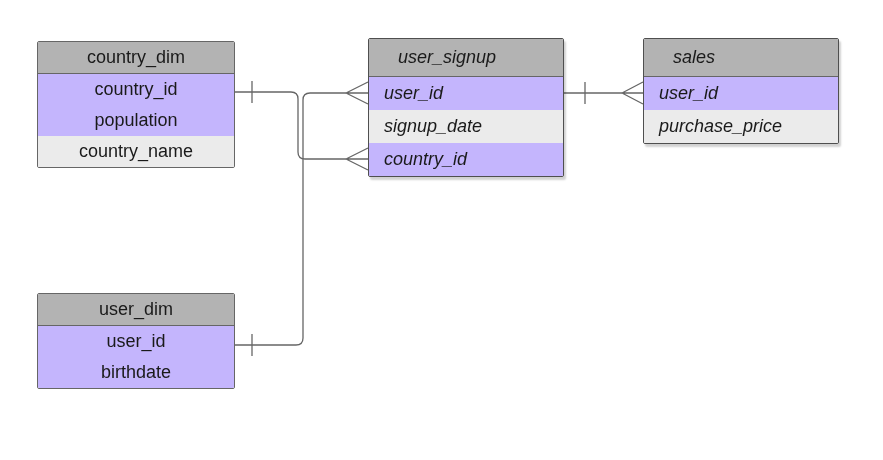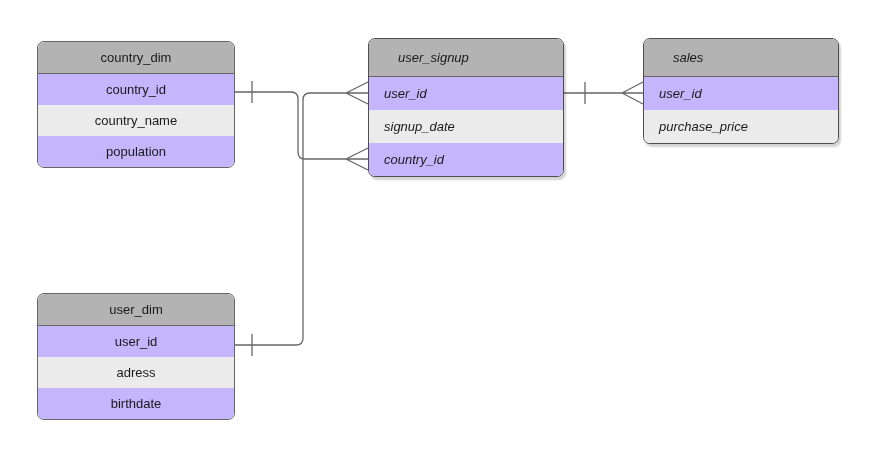--- a/index.html
+++ b/index.html
@@ -11,23 +11,23 @@
     font-family: "Liberation Sans", sans-serif;
     overflow: hidden;
   }
   #wires { position: absolute; left: 0; top: 0; width: 883px; height: 460px; }
   #wires path { fill: none; stroke: #666666; stroke-width: 1.3; }
 
   .tbl {
     position: absolute;
     background: #ffffff;
     border: 1px solid #666666;
-    border-radius: 7px;
+    border-radius: 2px;
     overflow: hidden;
-    font-size: 13px;
+    font-size: 18px;
     color: #1a1a1a;
     box-sizing: border-box;
   }
   .tbl .hdr {
     background: #b3b3b3;
     border-bottom: 1px solid #666666;
     display: flex;
     align-items: center;
     justify-content: center;
     box-sizing: border-box;
@@ -88,28 +88,27 @@
     <g>
       <path d="M 564 93 L 622 93"></path>
       <path d="M 585 82 L 585 104"></path>
       <path d="M 622 93 L 643 82 M 622 93 L 643 93 M 622 93 L 643 104"></path>
     </g>
   </svg>
 
   <div class="tbl plain" style="left:37px; top:41px;">
     <div class="hdr">country_dim</div>
     <div class="row">country_id</div>
+    <div class="row">population</div>
     <div class="row alt">country_name</div>
-    <div class="row">population</div>
   </div>
 
   <div class="tbl plain" style="left:37px; top:293px;">
     <div class="hdr">user_dim</div>
     <div class="row">user_id</div>
-    <div class="row alt">adress</div>
     <div class="row">birthdate</div>
   </div>
 
   <div class="tbl italic" style="left:368px; top:38px;">
     <div class="hdr">user_signup</div>
     <div class="row">user_id</div>
     <div class="row alt">signup_date</div>
     <div class="row">country_id</div>
   </div>
 

